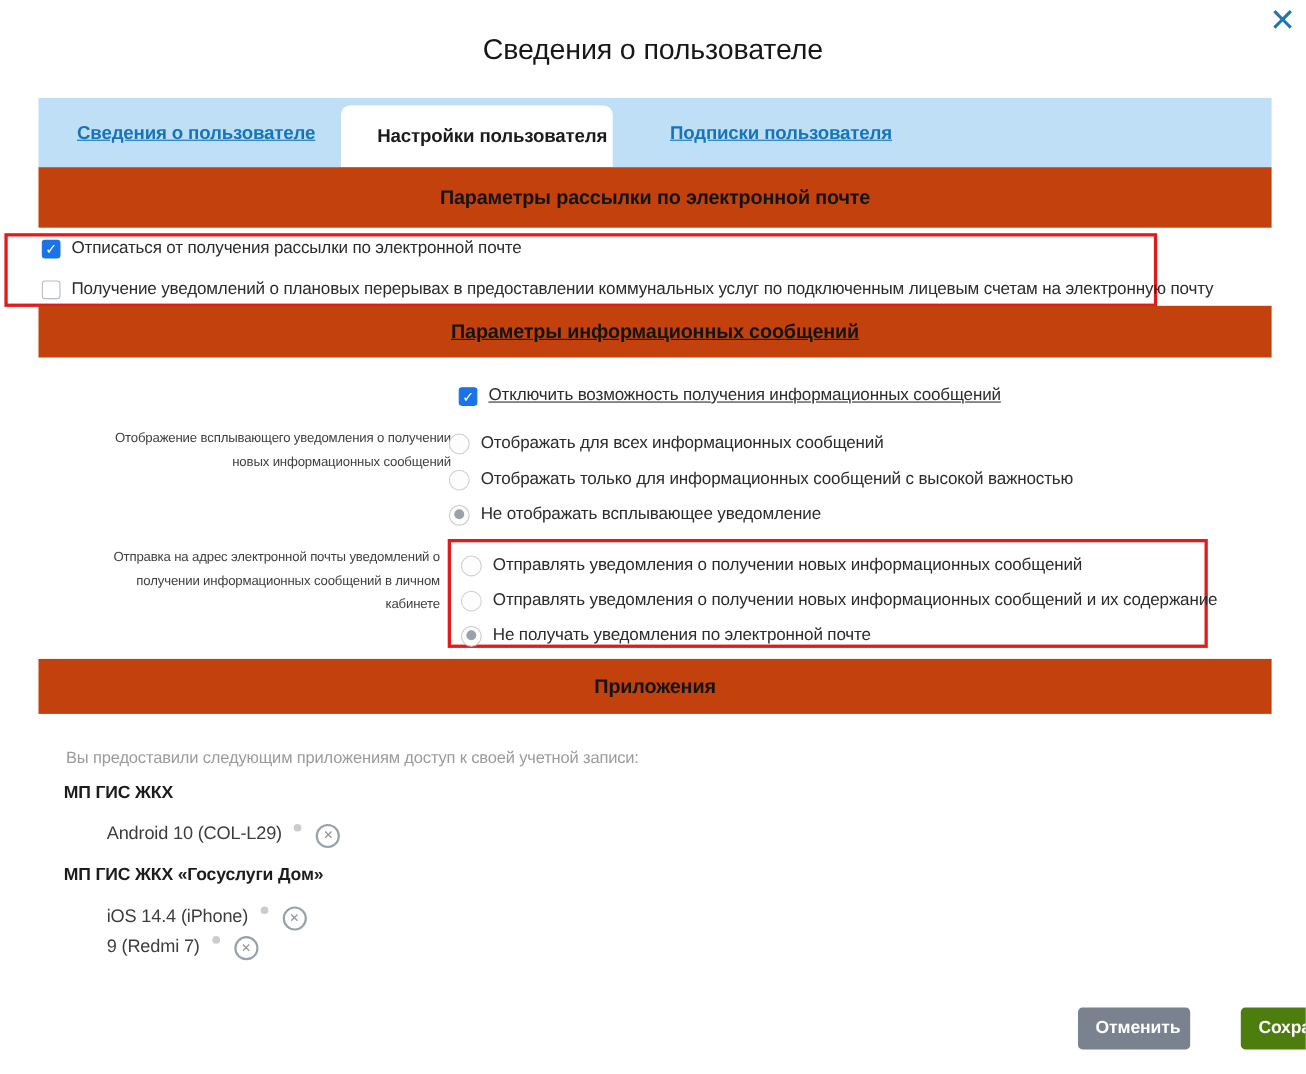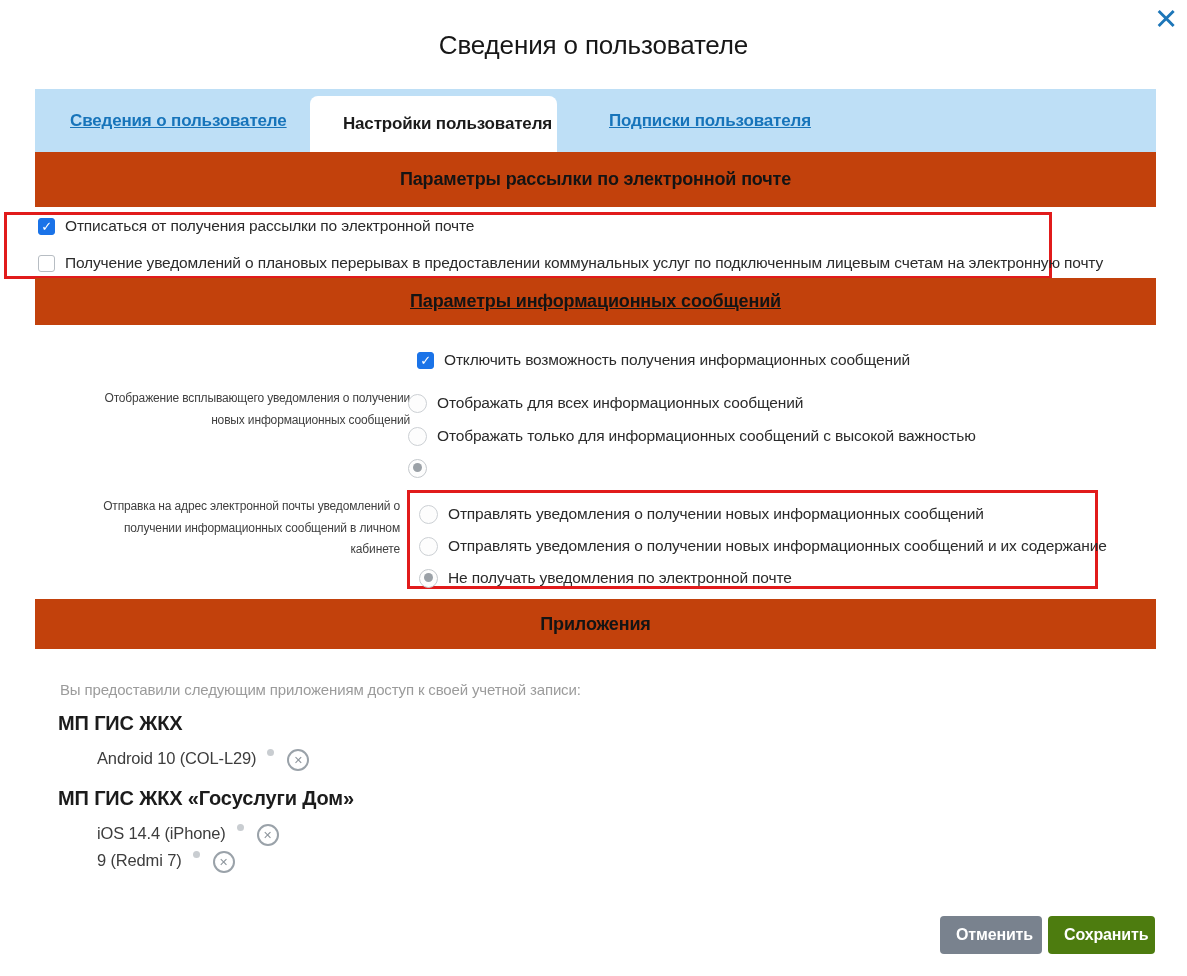--- a/index.html
+++ b/index.html
@@ -89,21 +89,21 @@
     line-height:21.5px;
   }
   .field-label.popup { left:70px;  top:388px; width:340px; }
   .field-label.mail  { left:100px; top:496px; width:300px; }
 
   
   .apps-desc {
     position:absolute; left:60px; top:681px; font-size:15px; color:#9b9b9b;
   }
   .app-name {
-    position:absolute; left:58px; font-size:20px; font-weight:700; color:#1c1c1c;
+    position:absolute; left:58px; font-size:16px; font-weight:700; color:#1c1c1c;
   }
   .app1 { top:712px; } .app2 { top:787px; }
   .device-row {
     position:absolute; left:97px; display:flex; align-items:flex-start; height:23px;
   }
   .device-label { font-size:16.5px; color:#3d3d3d; white-space:nowrap; }
   .sep-dot {
     width:7px; height:7px; border-radius:50%; background:#c9cdd1;
     margin-left:11px; margin-right:13px; flex:0 0 auto;
   }
@@ -115,21 +115,21 @@
     content:"\2715"; position:absolute; left:0; top:0; width:100%; height:100%;
     color:#8d959c; font-size:11px; font-weight:700; line-height:18px; text-align:center;
   }
   .dr1 { top:749px; } .dr2 { top:824px; } .dr3 { top:851px; }
 
   
   .footer { position:absolute; left:940px; top:916px; display:flex; gap:6px; }
   .btn {
     height:38px; border:none; border-radius:4px; color:#fff;
     font-family:inherit; font-size:16px; font-weight:700; cursor:pointer;
-    padding:0 16px; letter-spacing:-0.15px;
+    padding:0 16px; letter-spacing:-0.15px;margin-left:40px;
   }
   .btn.cancel { width:102px; background:#79828e; }
   .btn.save   { width:107px; background:#4d7c0f; }
 </style>
 </head>
 <body>
 
 <span class="close"></span>
 
 <div class="dialog-title">Сведения о пользователе</div>
@@ -151,37 +151,38 @@
   <span class="ctl-label">Отписаться от получения рассылки по электронной почте</span>
 </div>
 
 <div class="ctl-row" style="left:38px; top:253px;">
   <span class="cb"></span>
   <span class="ctl-label">Получение уведомлений о плановых перерывах в предоставлении коммунальных услуг по подключенным лицевым счетам на электронную почту</span>
 </div>
 
 <div class="band band2">Параметры информационных сообщений</div>
 
-<div class="ctl-row" style="left:417px; top:350px;">
+<div class="ctl-row" style="left:417px; top:350px;text-decoration:underline;">
   <span class="cb checked"></span>
   <span class="ctl-label">Отключить возможность получения информационных сообщений</span>
 </div>
 
 <div class="field-label popup">Отображение всплывающего уведомления о получении новых информационных сообщений</div>
 
 <div class="ctl-row" style="left:408px; top:393px;">
   <span class="radio"></span>
   <span class="ctl-label">Отображать для всех информационных сообщений</span>
 </div>
 <div class="ctl-row" style="left:408px; top:426px;">
   <span class="radio"></span>
   <span class="ctl-label">Отображать только для информационных сообщений с высокой важностью</span>
 </div>
 <div class="ctl-row" style="left:408px; top:458px;">
   <span class="radio selected"></span>
+  <span class="ctl-label">Не отображать всплывающее уведомление</span>
 </div>
 
 <div class="field-label mail">Отправка на адрес электронной почты уведомлений о получении информационных сообщений в личном кабинете</div>
 
 <div class="red-rect rr2"></div>
 
 <div class="ctl-row" style="left:419px; top:504px;">
   <span class="radio"></span>
   <span class="ctl-label">Отправлять уведомления о получении новых информационных сообщений</span>
 </div>

